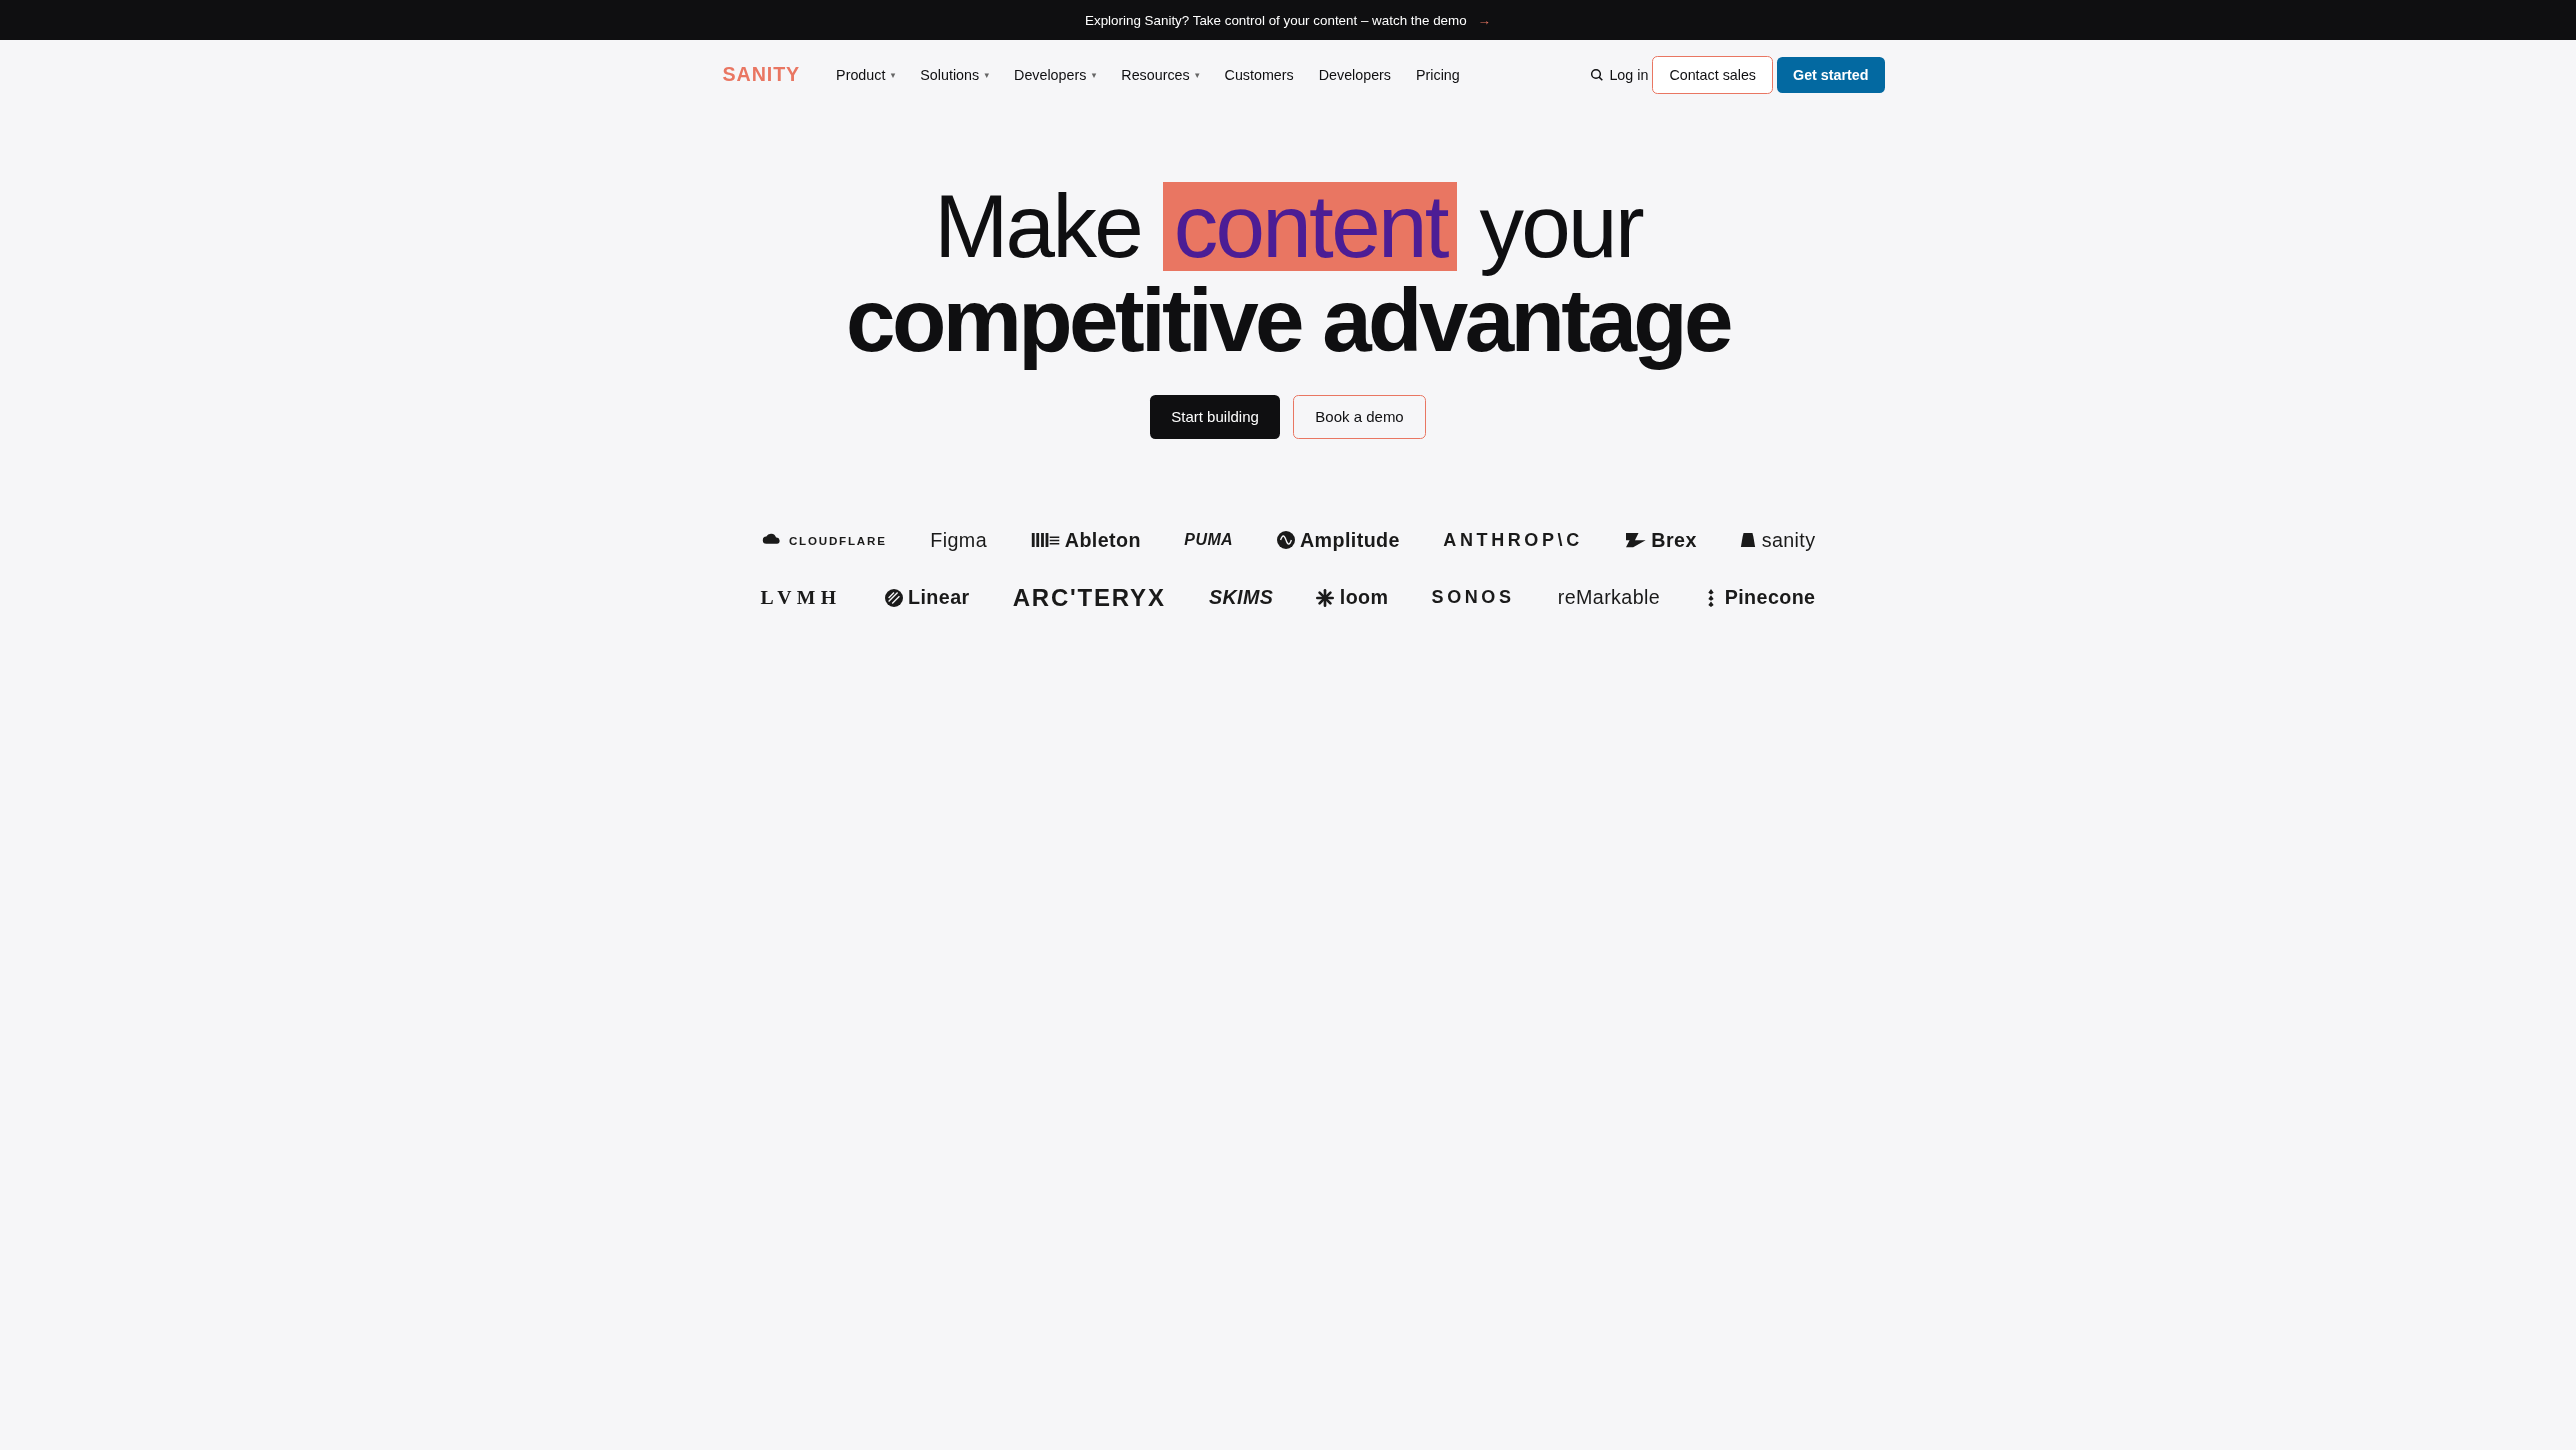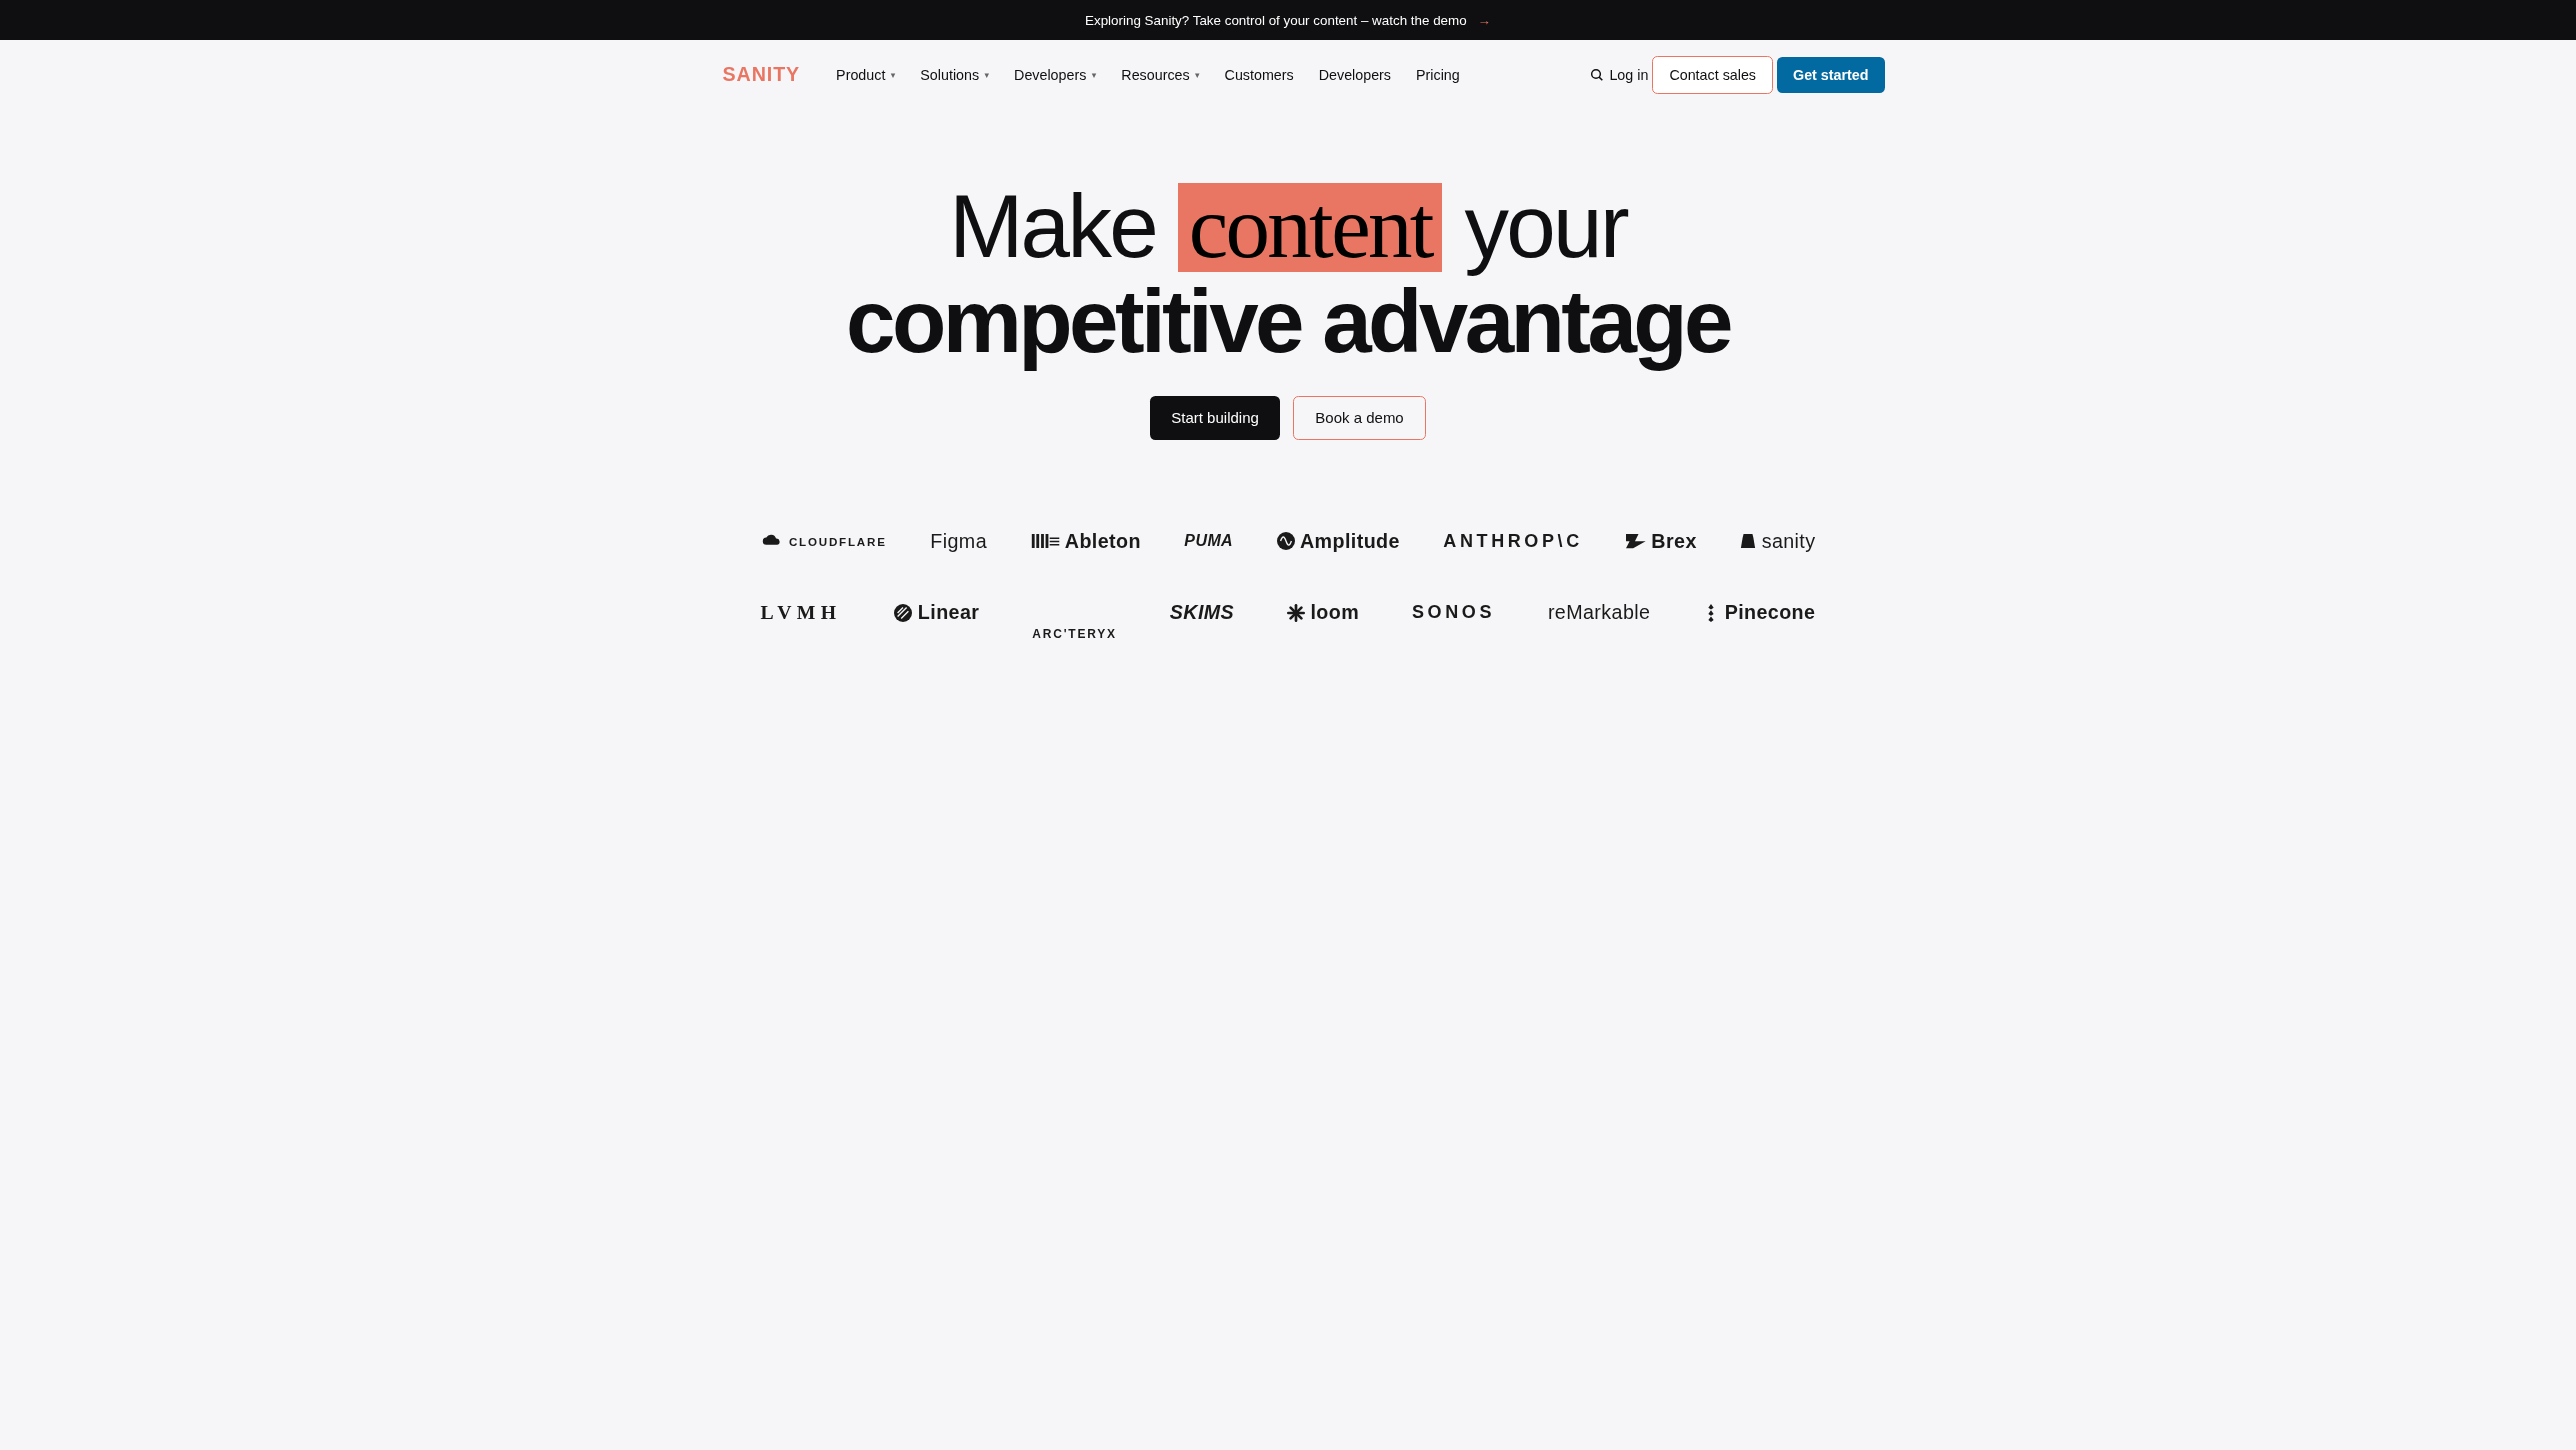--- a/index.html
+++ b/index.html
@@ -14,21 +14,21 @@
 .nav-item { display: flex; align-items: center; gap: 5.4px; font-size: 14.3px; color: #0f0f11; cursor: pointer; }
 .chevron { font-size: 9px; color: #666; }
 .header-right { margin-left: auto; display: flex; align-items: center; gap: 4px; }
 .search-icon { width: 16px; height: 16px; cursor: pointer; }
 .link-plain { font-size: 14.3px; cursor: pointer; }
 .btn-outline-accent { border: 0.9px solid #e97662; background: #fff; color: #0f0f11; padding: 9.8px 16px; border-radius: 5.4px; font-size: 14.3px; cursor: pointer; }
 .btn-dark { background: #0369a1; color: #fff; padding: 9.8px 16px; border-radius: 5.4px; font-size: 14.3px; cursor: pointer; border: none; font-weight: bold; }
 
 .hero { text-align: center; padding: 72px 36px 36px; max-width: 1145px; margin: 0 auto; }
 .hero h1 { font-size: 89px; font-weight: 500; line-height: 1.0; letter-spacing: -2.7px; }
-.hero h1 .hl { background: #e97662; color: #000000; padding: 0 10.7px; display: inline-block; font-family: Liberation Serif, serif; }
+.hero h1 .hl { background: #e97662; color: #4c1d95; padding: 0 10.7px; display: inline-block; }
 .hero h1 .bold-line { font-weight: 800; display: block; margin-top: 5.4px; letter-spacing: -3.6px; }
 .hero-sub { font-size: 23px; color: #0f0f11; max-width: 644px; margin: 34px auto 0; line-height: 1.4; }
 .hero-ctas { display: flex; gap: 12.5px; justify-content: center; margin-top: 30px; }
 .cta-dark { background: #0f0f11; color: #fff; padding: 12.5px 21.5px; border-radius: 5.4px; font-size: 15px; border: none; cursor: pointer; }
 .cta-outline { border: 0.9px solid #e97662; background: transparent; color: #0f0f11; padding: 12.5px 21.5px; border-radius: 5.4px; font-size: 15px; cursor: pointer; }
 .cmd-line { font-family: ui-monospace, "SFMono-Regular", Menlo, monospace; font-size: 15px; margin-top: 27px; letter-spacing: 0.4px; }
 .cmd-line .dollar { color: #4fe1d0; margin-right: 16px; }
 
 .logos { max-width: 1127px; margin: 54px auto 0; padding: 0 36px; }
 .logo-row { display: flex; justify-content: space-between; align-items: center; margin-bottom: 32px; flex-wrap: wrap; gap: 24px; }
@@ -141,21 +141,21 @@
 
   <div class="logo-row">
     <div class="brand serif">LVMH</div>
     <div class="brand">
       <svg width="18" height="18" viewBox="0 0 20 20">
           <circle cx="10" cy="10" r="10" fill="#1a1a1a"></circle>
           <path d="M4 14l10-10M4 10l6-6M8 16l8-8" stroke="#f6f6f8" stroke-width="1.5"></path>
         </svg>
       <span>Linear</span>
     </div>
-    <div class="brand" style="letter-spacing:1.8px;font-size:12px;margin-top:42px;">ARC'TERYX</div>
+    <div class="brand" style="letter-spacing:1.8px;font-size:24px;">ARC'TERYX</div>
     <div class="brand" style="font-style:italic;font-weight:900;">SKIMS</div>
     <div class="brand">
       <svg width="18" height="18" viewBox="0 0 20 20">
           <g fill="#1a1a1a">
             <rect x="8.5" y="0" width="3" height="20" rx="1.5"></rect>
             <rect x="0" y="8.5" width="20" height="3" rx="1.5"></rect>
             <rect x="8.5" y="0" width="3" height="20" rx="1.5" transform="rotate(45 10 10)"></rect>
             <rect x="8.5" y="0" width="3" height="20" rx="1.5" transform="rotate(-45 10 10)"></rect>
           </g>
         </svg>

